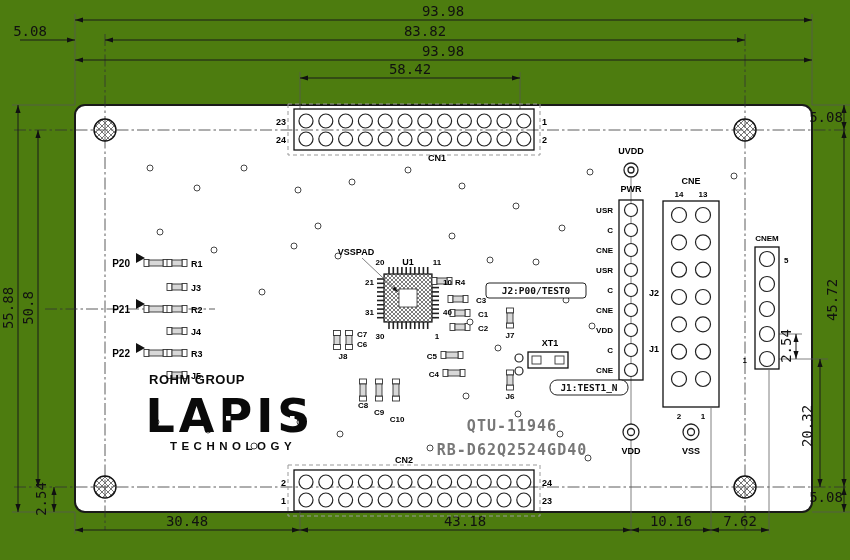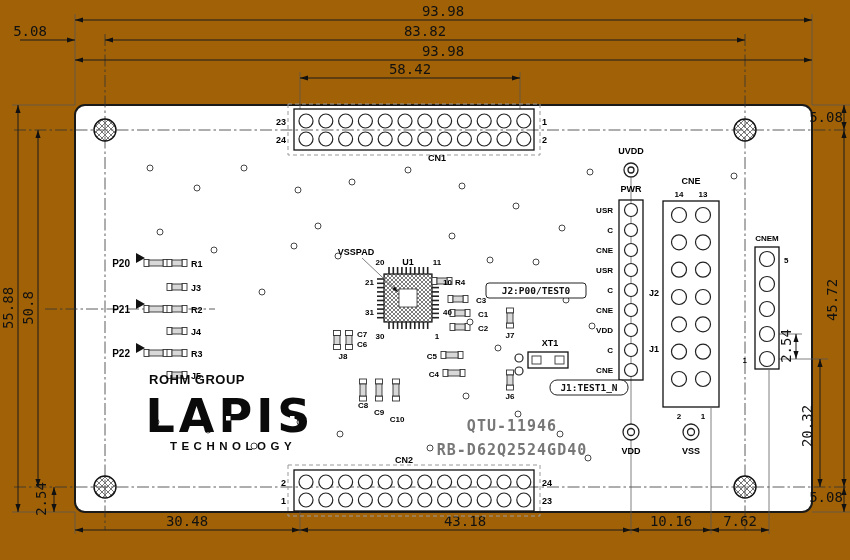--- a/index.html
+++ b/index.html
@@ -1,16 +1,16 @@
 <!DOCTYPE html>
 <html><head>
 <meta charset="utf-8">
 <style>
   html,body{margin:0;padding:0;background:#fff;}
-  .stage{width:850px;height:560px;position:relative;background:#a16207;font-family:"Liberation Sans",sans-serif;overflow:hidden;}
+  .stage{width:850px;height:560px;position:relative;background:#4d7c0f;font-family:"Liberation Sans",sans-serif;overflow:hidden;}
   svg{display:block;}
   .dim{stroke:#1a1a1a;stroke-width:1;fill:none;}
   .ext{stroke:#555;stroke-width:0.75;fill:none;}
   .cl{stroke:#333;stroke-width:0.8;fill:none;stroke-dasharray:12 3 2.5 3;}
   .outline{fill:#ffffff;stroke:#1a1a1a;stroke-width:2;}
   .conn{fill:none;stroke:#111;stroke-width:1.3;}
   .sil{stroke:#999;stroke-width:1;fill:none;stroke-dasharray:4 3;}
   .pin{fill:#fff;stroke:#222;stroke-width:1.2;}
   .pad{fill:#fff;stroke:#333;stroke-width:0.9;}
   .bodyp{fill:#d8d8d8;stroke:#333;stroke-width:0.9;}

